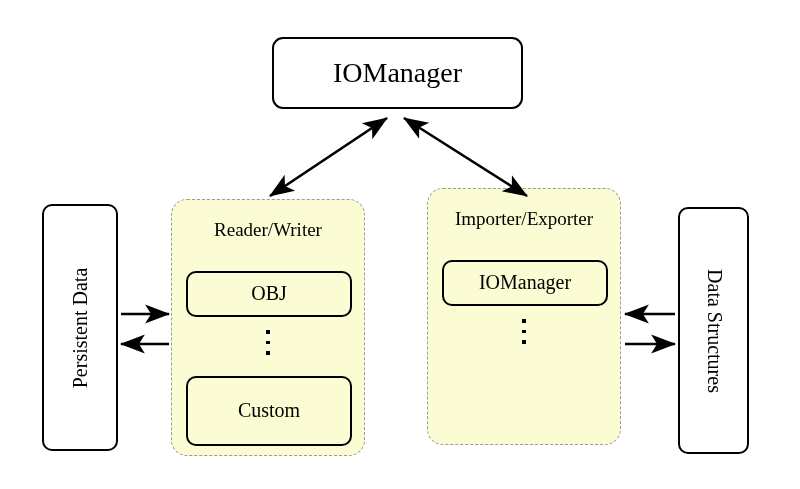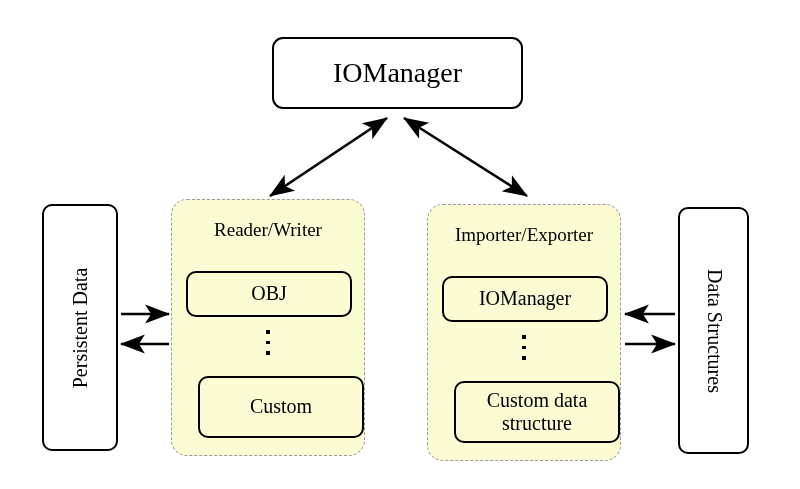--- a/index.html
+++ b/index.html
@@ -80,21 +80,21 @@
     background: #fbfbd4;
   }
   #group-readerwriter {
     left: 171px;
     top: 199px;
     width: 194px;
     height: 257px;
   }
   #group-importerexporter {
     left: 427px;
-    top: 204px;
+    top: 188px;
     width: 194px;
     height: 257px;
   }
   .group-title {
     position: absolute;
     left: 0;
     right: 0;
     top: 19px;
     text-align: center;
     font-size: 19px;
@@ -110,21 +110,21 @@
     background: #fbfbd4;
     display: flex;
     align-items: center;
     justify-content: center;
     text-align: center;
     font-size: 20px;
     line-height: 1.16;
     color: #000000;
   }
   .inner.top    { left: 14px; top: 71px;  width: 166px; height: 46px; }
-  .inner.bottom { left: 14px; top: 176px; width: 166px; height: 62px; margin-left: 12px; }
+  .inner.bottom { left: 14px; top: 176px; width: 166px; height: 70px; }
   
   .vdots {
     position: absolute;
     left: 0; right: 0;
     top: 130px;
     display: flex;
     flex-direction: column;
     align-items: center;
     gap: 7px;
   }
@@ -187,26 +187,20 @@
     <div class="inner top">
       <span>IOManager</span>
     </div>
 
     <div class="vdots">
       <i></i>
         <i></i>
         <i></i>
     </div>
 
-    <div class="inner bottom">
-      <span>
-        <span>Custom data</span><br>
-        <span>structure</span>
-      </span>
-    </div>
   </div>
 
   <svg id="arrows" viewBox="0 0 800 489">
     <defs>
       <marker id="ah-end" markerWidth="11" markerHeight="11" refX="9.2" refY="4" orient="auto" markerUnits="strokeWidth">
         <path d="M0,0.35 L9.6,4 L0,7.65 L2.3,4 Z" fill="#000000"></path>
       </marker>
       <marker id="ah-start" markerWidth="11" markerHeight="11" refX="0.4" refY="4" orient="auto" markerUnits="strokeWidth">
         <path d="M9.6,0.35 L0,4 L9.6,7.65 L7.3,4 Z" fill="#000000"></path>
       </marker>

